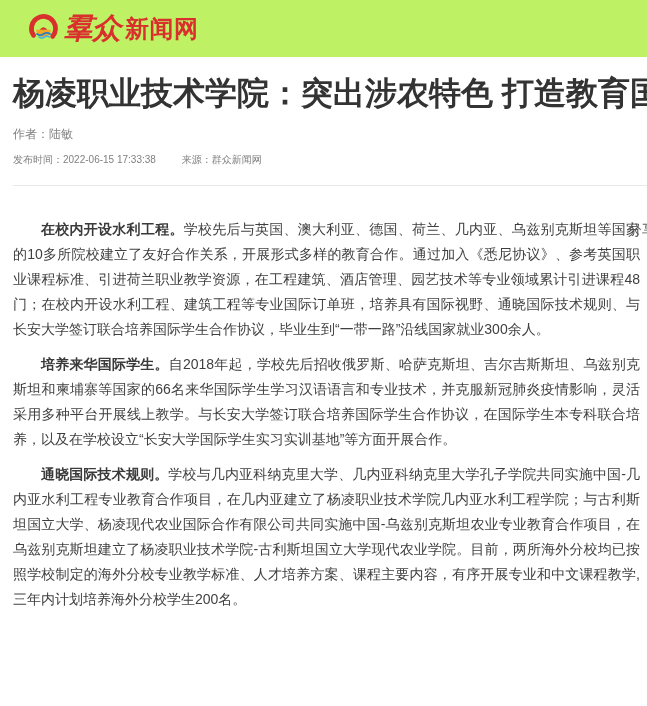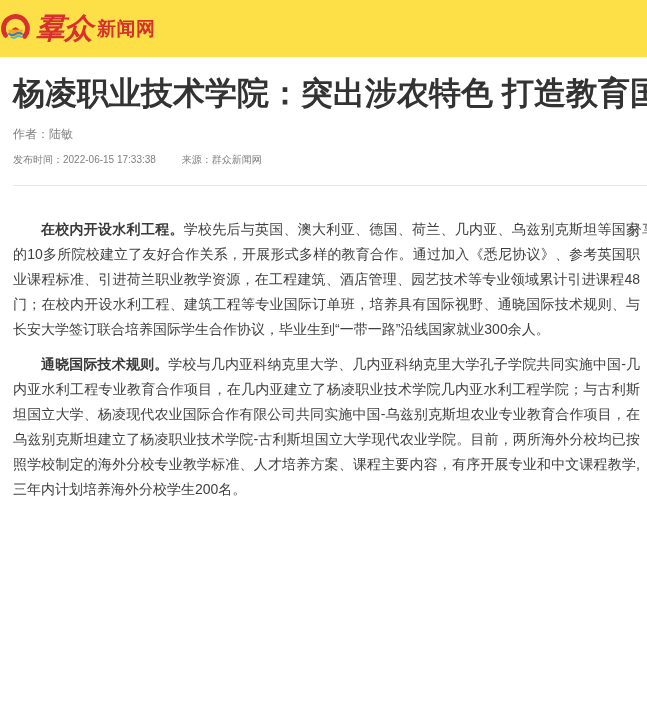--- a/index.html
+++ b/index.html
@@ -7,44 +7,45 @@
     width: 647px;
     height: 706px;
     overflow: hidden;
     background: #ffffff;
     font-family: "Liberation Sans", "DejaVu Sans", sans-serif;
     position: relative;
   }
   
   .site-header {
     height: 57px;
-    background: #fde047;
+    background: #bef264;
     display: flex;
     align-items: center;
+    padding-left: 28px;
     box-sizing: border-box;
   }
   .logo-wrap {
     display: flex;
     align-items: center;
     gap: 5px;
     text-decoration: none;
     cursor: pointer;
   }
   .logo-mark { width: 31px; height: 31px; display: block; }
   .logo-calligraphy {
     font-family: "DejaVu Serif", "Liberation Serif", serif;
     font-size: 29px;
     font-weight: bold;
     font-style: italic;
     color: #d9302e;
     letter-spacing: -1px;
     line-height: 31px;
   }
   .logo-suffix {
-    font-size: 19px;
+    font-size: 24px;
     font-weight: bold;
     color: #d9302e;
     line-height: 31px;
     letter-spacing: 0.5px;
   }
   
   .content {
     padding: 0 0 0 13px;
     position: relative;
   }
@@ -132,15 +133,16 @@
     <span>发布时间：2022-06-15 17:33:38</span>
     <span>来源：群众新闻网</span>
   </div>
 
   <span class="share-button">分享</span>
 
   <div class="divider"></div>
 
   <article class="article-body">
     <p><span class="lead">在校内开设水利工程。</span><span>学校先后与英国、澳大利亚、德国、荷兰、几内亚、乌兹别克斯坦等国家的10多所院校建立了友好合作关系，开展形式多样的教育合作。通过加入《悉尼协议》、参考英国职业课程标准、引进荷兰职业教学资源，在工程建筑、酒店管理、园艺技术等专业领域累计引进课程48门；在校内开设水利工程、建筑工程等专业国际订单班，培养具有国际视野、通晓国际技术规则、与长安大学签订联合培养国际学生合作协议，毕业生到“一带一路”沿线国家就业300余人。</span></p>
+    <p><span class="lead">培养来华国际学生。</span><span>自2018年起，学校先后招收俄罗斯、哈萨克斯坦、吉尔吉斯斯坦、乌兹别克斯坦和柬埔寨等国家的66名来华国际学生学习汉语语言和专业技术，并克服新冠肺炎疫情影响，灵活采用多种平台开展线上教学。与长安大学签订联合培养国际学生合作协议，在国际学生本专科联合培养，以及在学校设立“长安大学国际学生实习实训基地”等方面开展合作。</span></p>
     <p><span class="lead">通晓国际技术规则。</span><span>学校与几内亚科纳克里大学、几内亚科纳克里大学孔子学院共同实施中国-几内亚水利工程专业教育合作项目，在几内亚建立了杨凌职业技术学院几内亚水利工程学院；与古利斯坦国立大学、杨凌现代农业国际合作有限公司共同实施中国-乌兹别克斯坦农业专业教育合作项目，在乌兹别克斯坦建立了杨凌职业技术学院-古利斯坦国立大学现代农业学院。目前，两所海外分校均已按照学校制定的海外分校专业教学标准、人才培养方案、课程主要内容，有序开展专业和中文课程教学,三年内计划培养海外分校学生200名。</span></p>
   </article>
 </main>
 
 </body></html>

